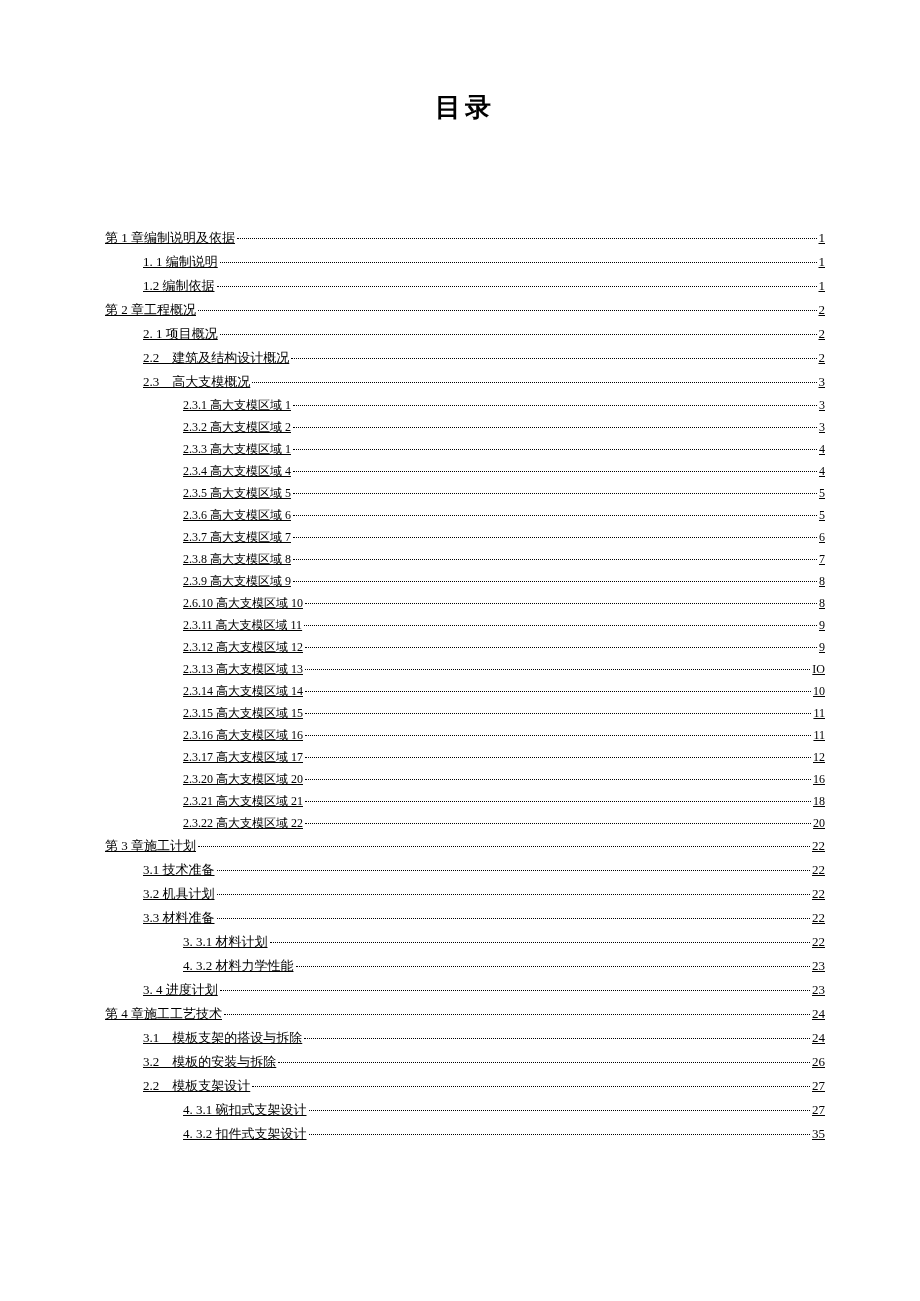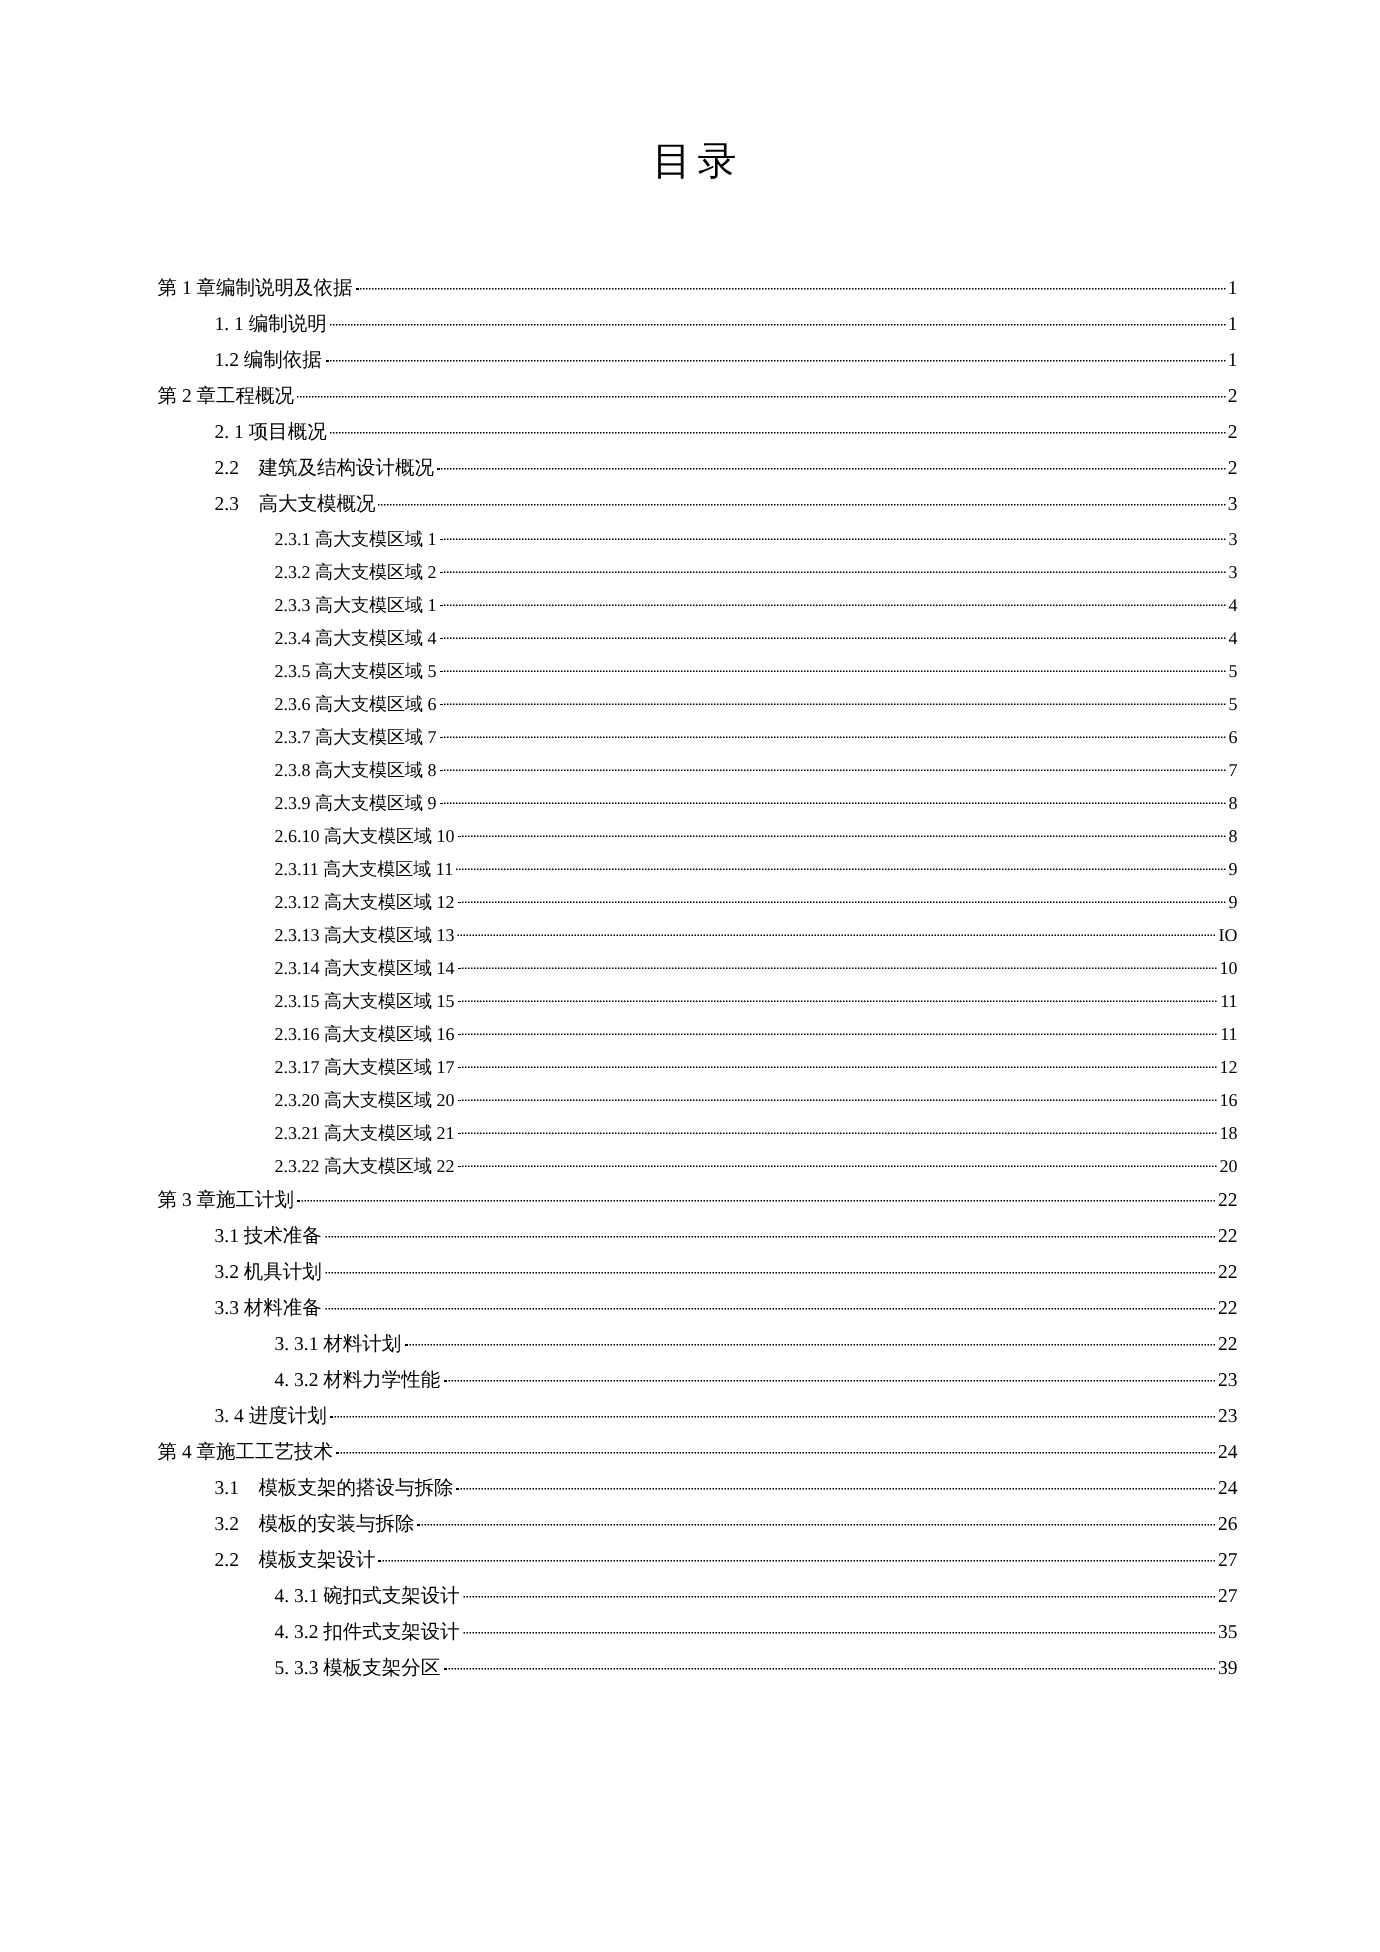--- a/index.html
+++ b/index.html
@@ -9,31 +9,32 @@
     padding: 0;
     width: 920px;
   }
   .page {
     padding: 90px 95px 60px 105px;
     box-sizing: border-box;
   }
   .title {
     text-align: center;
     font-size: 26px;
-    font-weight: normal;
-    margin-bottom: 60px;
+    font-weight: bold;
+    margin-bottom: 106px;
     letter-spacing: 4px;
   }
   .toc-line {
     display: flex;
     align-items: baseline;
     font-size: 13px;
     line-height: 1;
     margin-bottom: 11px;
     color: #000;
+    text-decoration: underline;
   }
   .toc-line.small {
     font-size: 12px;
     margin-bottom: 10px;
   }
   .label {
     white-space: nowrap;
   }
   .leader {
     flex: 1;
@@ -252,19 +253,14 @@
       <div class="toc-line indent-2">
         <span class="label">4.&nbsp;3.1 碗扣式支架设计</span>
         <span class="leader"></span>
         <span class="pageno">27</span>
       </div>
       <div class="toc-line indent-2">
         <span class="label">4.&nbsp;3.2 扣件式支架设计</span>
         <span class="leader"></span>
         <span class="pageno">35</span>
       </div>
-      <div class="toc-line indent-2">
-        <span class="label">5.&nbsp;3.3 模板支架分区</span>
-        <span class="leader"></span>
-        <span class="pageno">39</span>
-      </div>
     </div>
 </div>
 
 </body></html>

